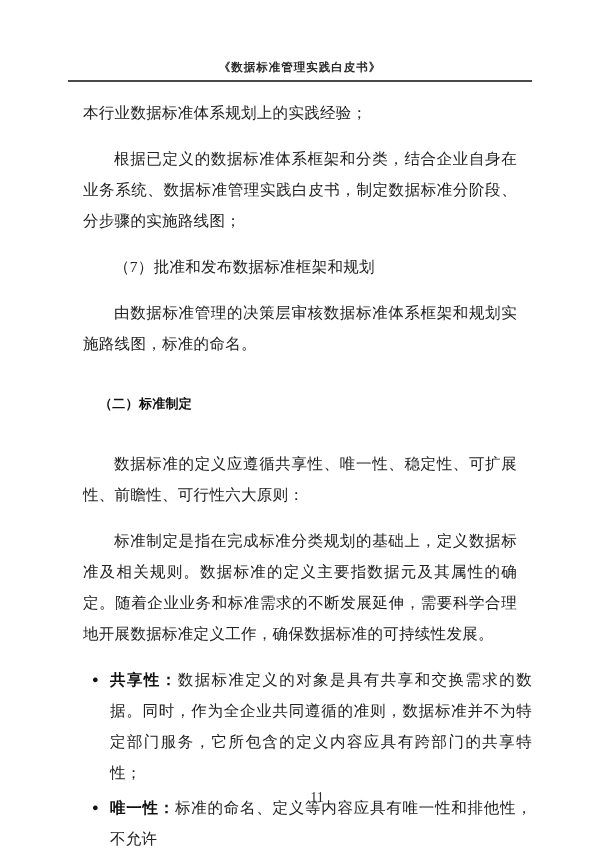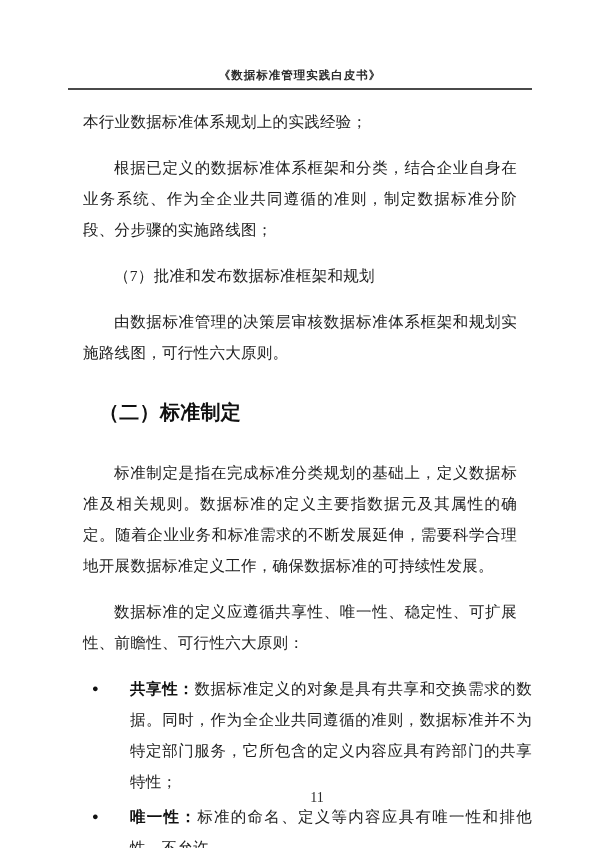--- a/index.html
+++ b/index.html
@@ -11,21 +11,21 @@
     position: relative;
     width: 600px;
     height: 848px;
     background: #ffffff;
     overflow: hidden;
     font-family: "Liberation Serif", "DejaVu Serif", serif;
     color: #212121;
   }
   
   .page-header {
-    margin: 16px 68px;
+    margin: 8px 68px;
     padding-top: 52px;
     padding-bottom: 5px;
     border-bottom: 2px solid #4a4a4a;
     text-align: center;
   }
   .header-title {
     font-size: 11.5px;
     font-weight: bold;
     letter-spacing: 1px;
     color: #2a2a2a;
@@ -38,21 +38,21 @@
     text-align: justify;
     letter-spacing: 0.3px;
   }
   .page-body p {
     margin: 15px;
   }
   .indent {
     text-indent: 31px;
   }
   .section-heading {
-    font-size: 20px;
+    font-size: 13px;
     font-weight: bold;
     line-height: 31px;
     margin: 29px 0;
     text-indent: 31px;
     text-align: left;
     color: #111111;
   }
   
   .bullet-item {
     display: flex;
@@ -62,21 +62,20 @@
   .bullet-marker {
     flex: none;
     width: 18px;
     font-size: 11px;
     line-height: 31px;
     color: #111111;
   }
   .bullet-content {
     flex: 1;
     text-align: justify;
-    margin-left: 20px;
   }
   .bullet-term {
     font-weight: bold;
     color: #111111;
   }
   
   .page-footer {
     position: absolute;
     top: 788px;
     left: 17px;
@@ -97,31 +96,31 @@
     <div class="header-title">《数据标准管理实践白皮书》</div>
   </div>
 
   <div class="page-body">
 
     <p>本行业数据标准体系规划上的实践经验；</p>
 
 
 
 
-    <p class="indent">根据已定义的数据标准体系框架和分类，结合企业自身在业务系统、作为全企业共同遵循的准则，制定数据标准分阶段、分步骤的实施路线图；</p>
+    <p class="indent">根据已定义的数据标准体系框架和分类，结合企业自身在业务系统、数据标准管理实践白皮书，制定数据标准分阶段、分步骤的实施路线图；</p>
 
     <p class="indent">（7）批准和发布数据标准框架和规划</p>
 
-    <p class="indent">由数据标准管理的决策层审核数据标准体系框架和规划实施路线图，可行性六大原则。</p>
+    <p class="indent">由数据标准管理的决策层审核数据标准体系框架和规划实施路线图，标准的命名。</p>
 
     <h2 class="section-heading">（二）标准制定</h2>
 
+    <p class="indent">数据标准的定义应遵循共享性、唯一性、稳定性、可扩展性、前瞻性、可行性六大原则：</p>
+
     <p class="indent">标准制定是指在完成标准分类规划的基础上，定义数据标准及相关规则。数据标准的定义主要指数据元及其属性的确定。随着企业业务和标准需求的不断发展延伸，需要科学合理地开展数据标准定义工作，确保数据标准的可持续性发展。</p>
-
-    <p class="indent">数据标准的定义应遵循共享性、唯一性、稳定性、可扩展性、前瞻性、可行性六大原则：</p>
 
     <div class="bullet-item">
       <span class="bullet-marker">●</span>
       <div class="bullet-content">
         <span class="bullet-term">共享性：</span><span>数据标准定义的对象是具有共享和交换需求的数据。同时，作为全企业共同遵循的准则，数据标准并不为特定部门服务，它所包含的定义内容应具有跨部门的共享特性；</span>
       </div>
     </div>
 
     <div class="bullet-item">
       <span class="bullet-marker">●</span>

